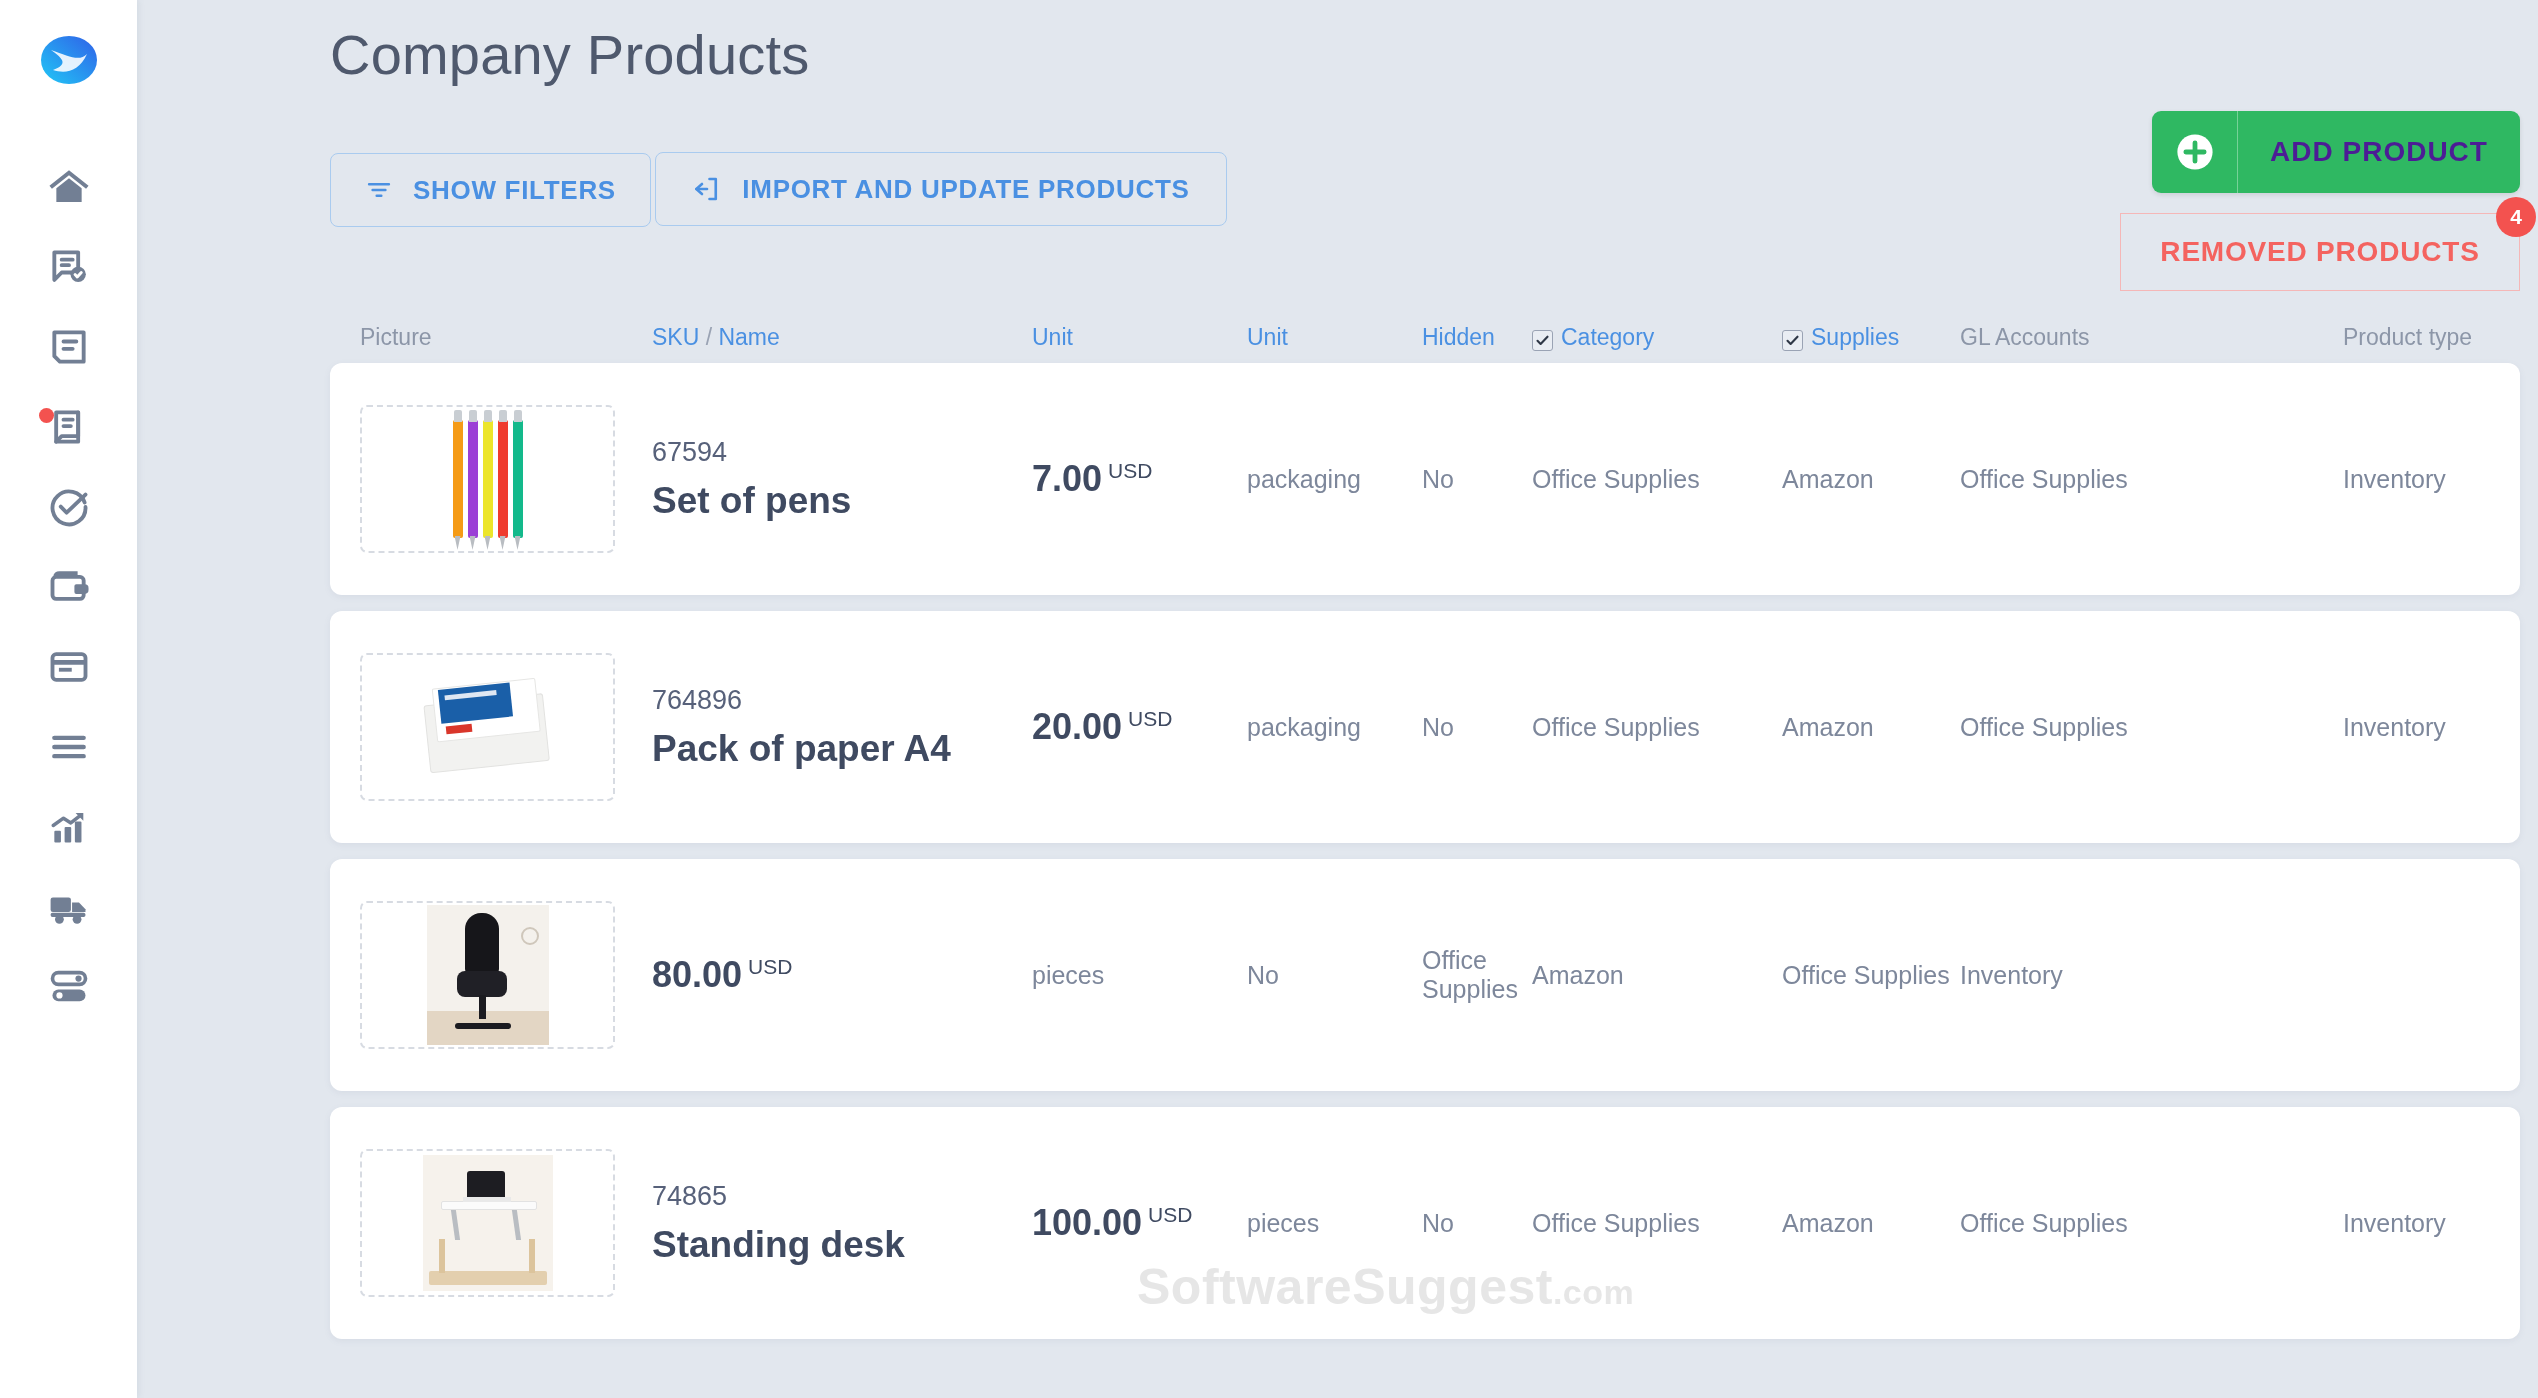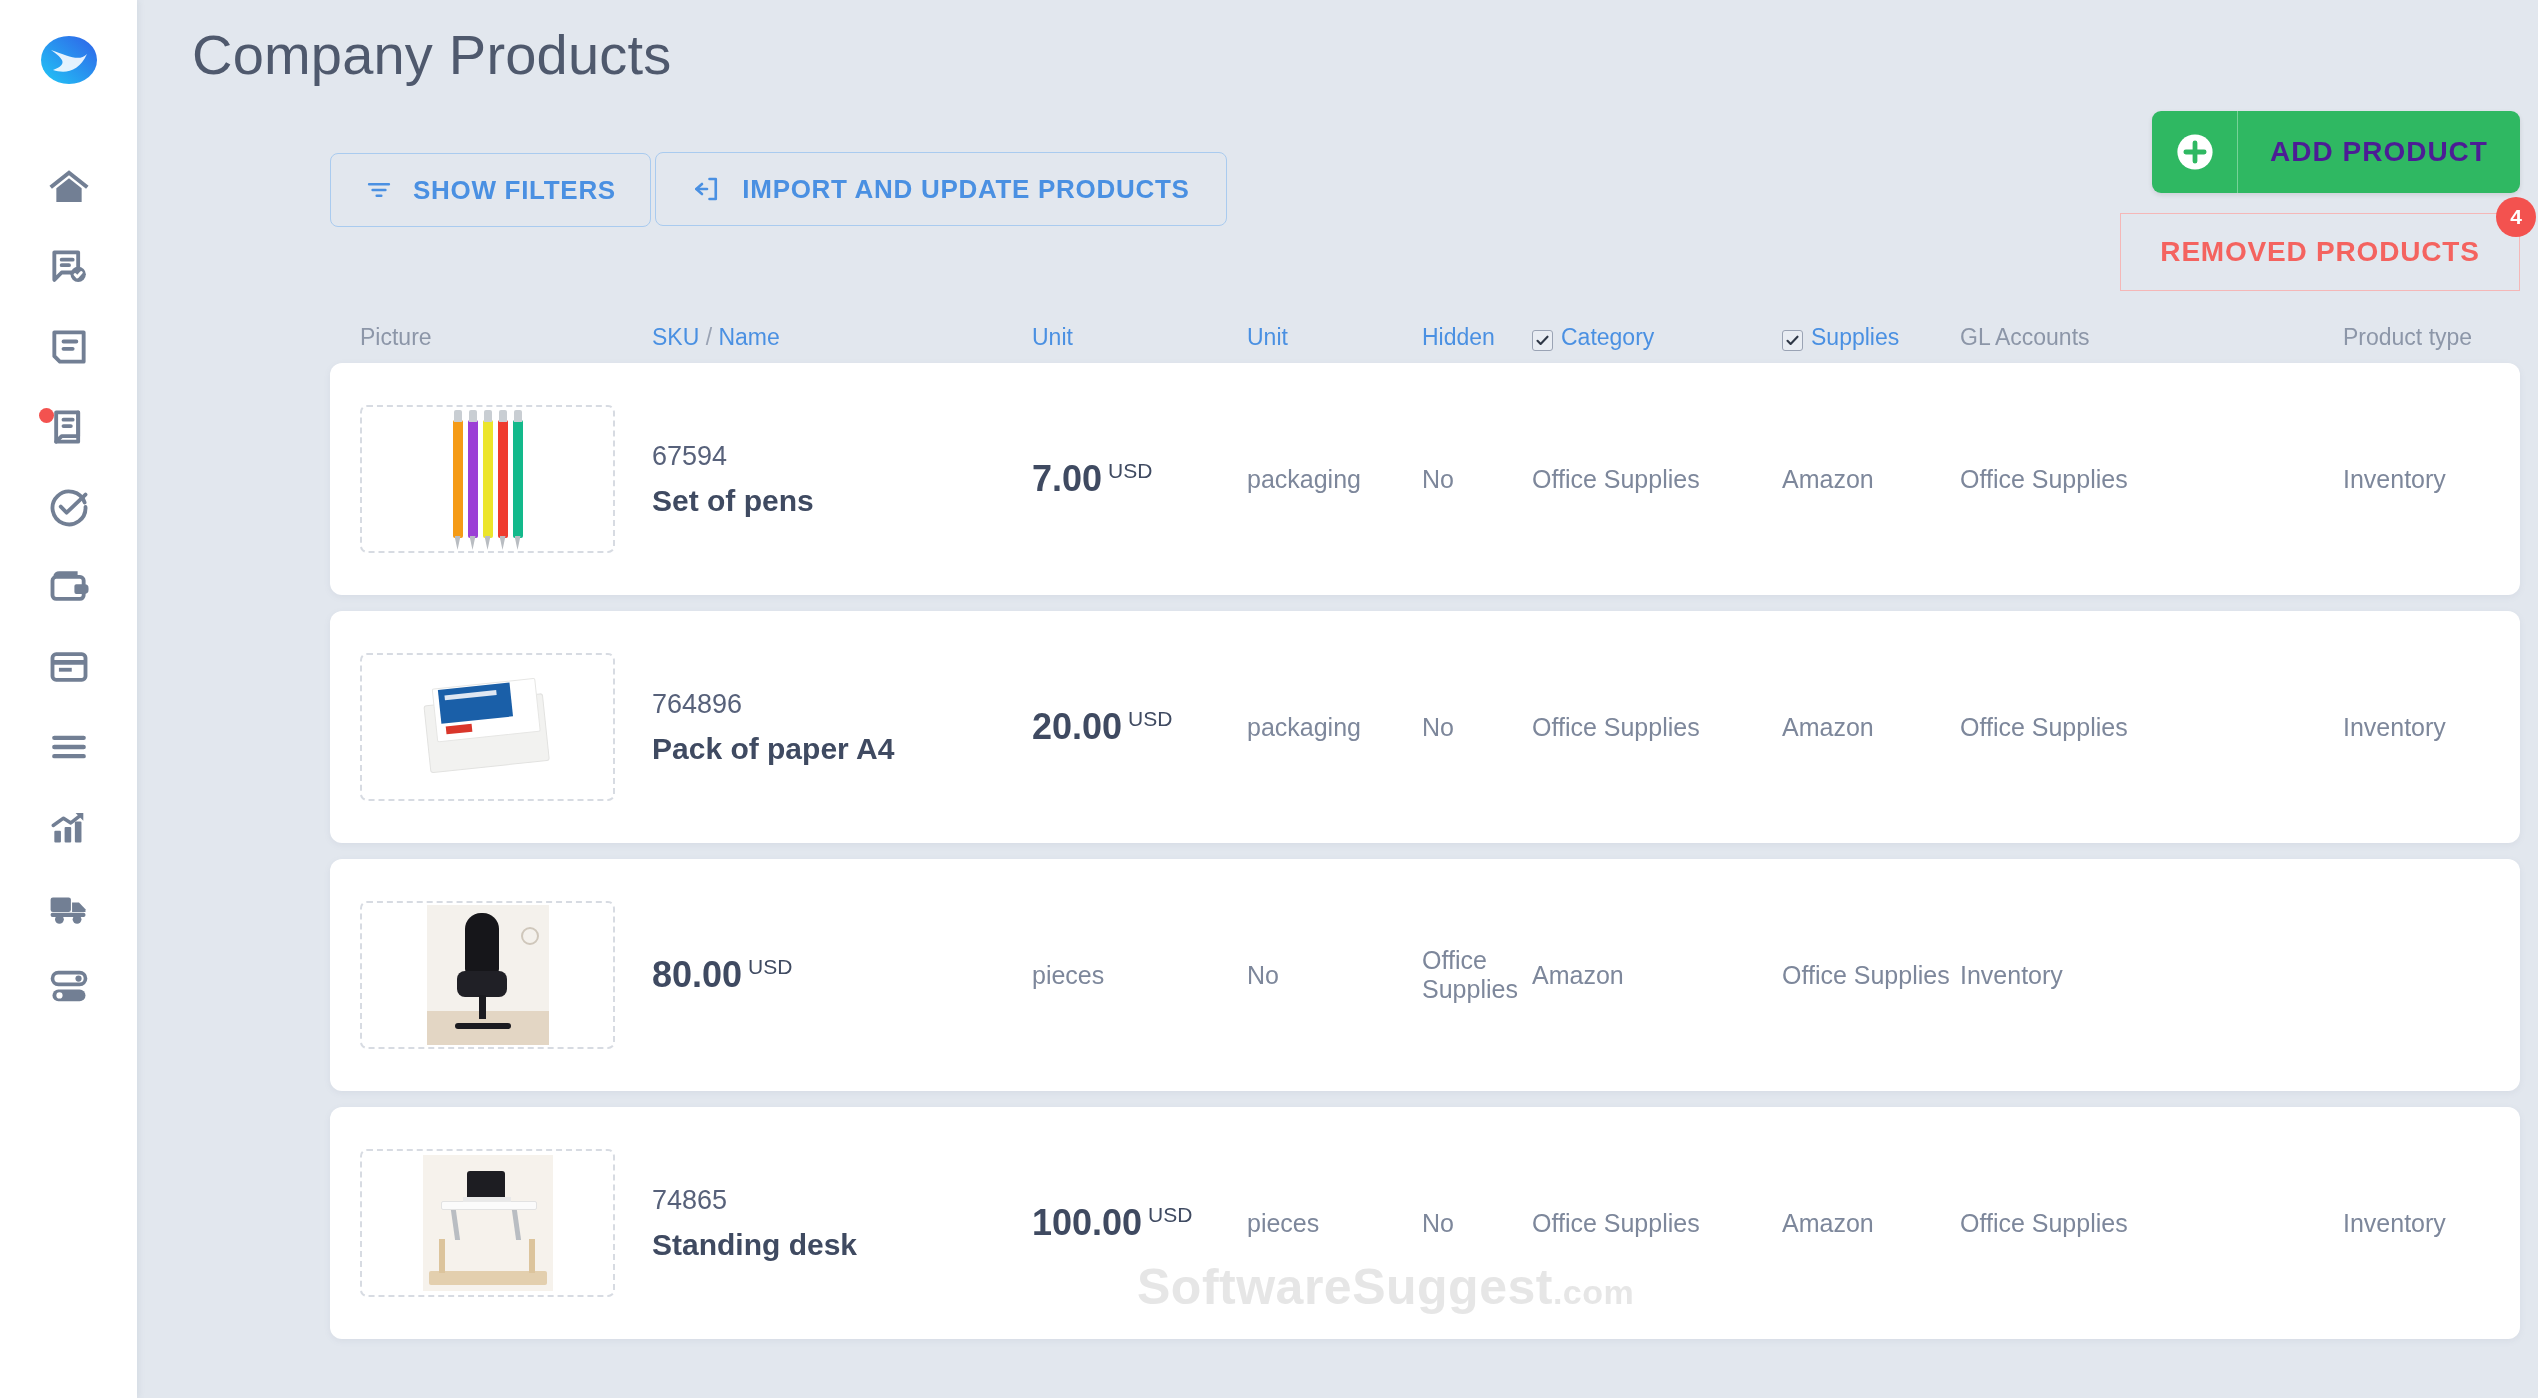--- a/index.html
+++ b/index.html
@@ -35,21 +35,21 @@
 
   
   .main {
     flex: 1 1 auto; height: 100%;
     padding: 0 0 0 55px;
     position: relative;
     overflow: hidden;
   }
   .page-title {
     font-size: 56px; font-weight: 300; color: #4f596d;
-    letter-spacing: .2px; margin-top: 22px; 
+    letter-spacing: .2px; margin-top: 22px; margin-left: 138px;
   }
 
   .toolbar { position: relative; margin-left: 138px; margin-top: 24px; height: 200px; }
   .btn-outline-blue {
     display: inline-flex; align-items: center; justify-content: center;
     border: 1.6px solid #a9cbef; background: transparent;
     color: #4a90e2; border-radius: 8px;
     font-weight: bold; letter-spacing: .7px; cursor: pointer;
   }
   #import-btn { height: 74px; padding: 0 36px; font-size: 26px; }
@@ -112,21 +112,21 @@
     min-height: 232px;
     box-shadow: 0 2px 6px rgba(120,132,155,.10);
   }
   .pic-cell { padding: 22px 0; }
   .pic-box {
     width: 255px; height: 148px; border: 2px dashed #d7dbe2; border-radius: 7px;
     display: flex; align-items: center; justify-content: center; overflow: hidden;
     background: #fff;
   }
   .sku { font-size: 27px; color: #57617a; margin-bottom: 12px; }
-  .pname { font-size: 30px; color: #3f4a61; font-weight: bold; }
+  .pname { font-size: 37px; color: #3f4a61; font-weight: bold; }
   .price { font-size: 36px; font-weight: bold; color: #3f4a61; white-space: nowrap; }
   .price .cur { font-size: 21px; font-weight: normal; vertical-align: 13px; margin-left: 6px; }
   .cell { font-size: 25px; color: #7d879b; }
   .cell.unit { color: #7d879b; }
 
   .watermark {
     position: absolute; left: 1000px; top: 1258px;
     font-size: 50px; font-weight: bold; color: #e6e6e6;
     letter-spacing: .5px; pointer-events: none;
   }

